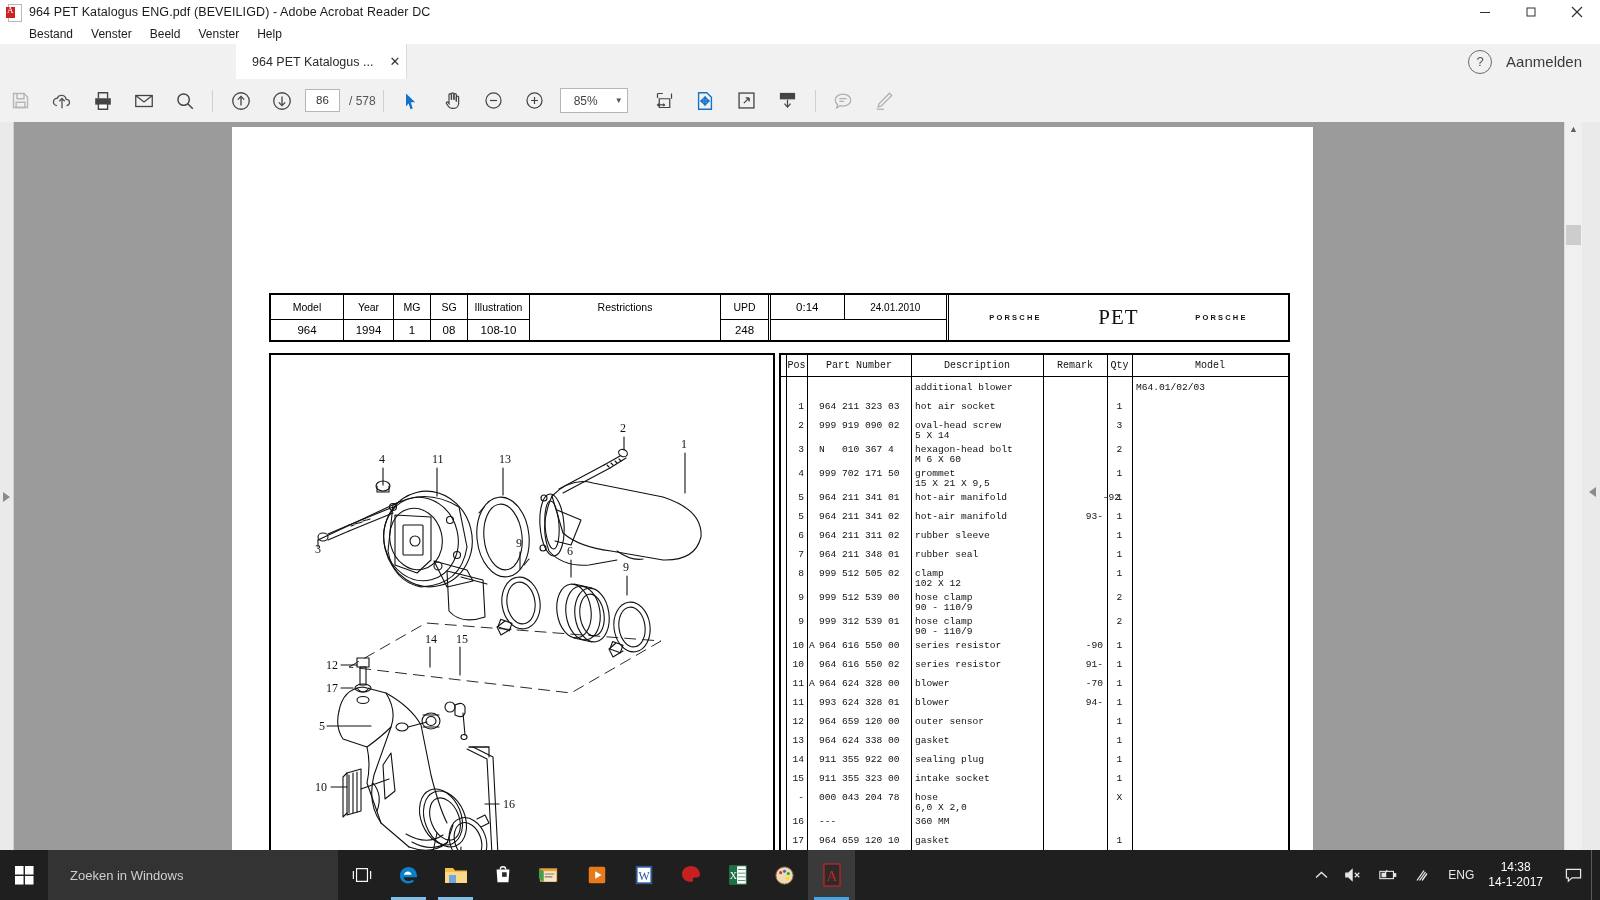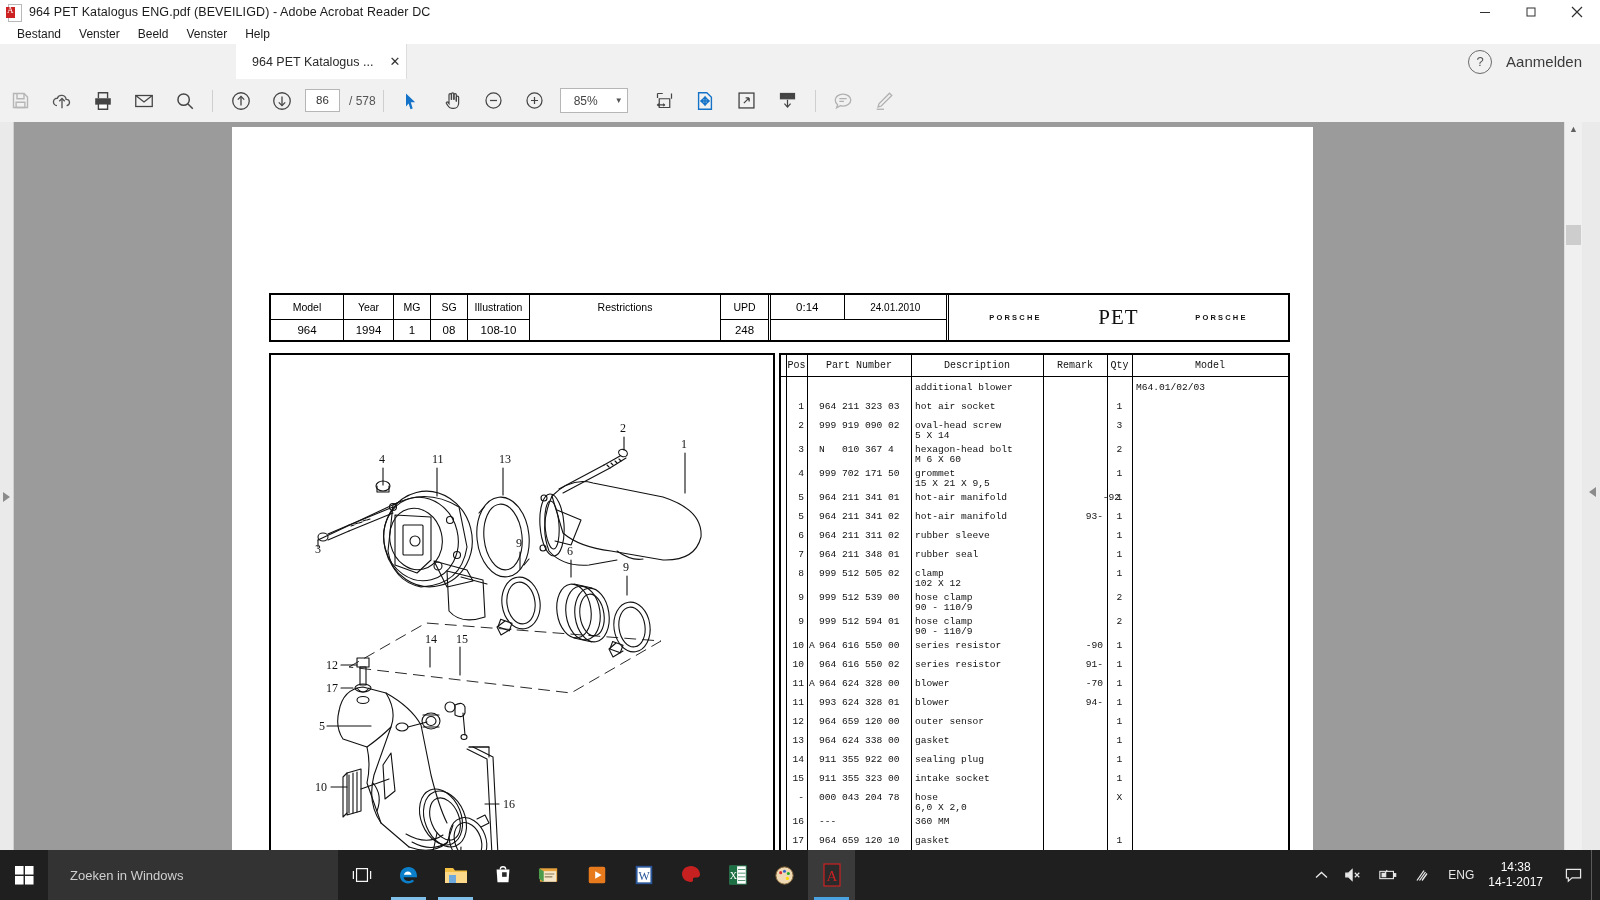--- a/index.html
+++ b/index.html
@@ -16,21 +16,21 @@
   .tb-icon{width:16px;height:16px;margin-left:6px;margin-right:7px;position:relative;flex:none;}
   .tb-icon .pg{position:absolute;left:2px;top:0;width:12px;height:16px;background:#ffffff;border:1px solid #b8b8b8;}
   .tb-icon .red{position:absolute;left:0px;top:3px;width:9px;height:11px;background:#cc2222;}
   .tb-icon .red:after{content:"A";position:absolute;left:1px;top:-2px;font-size:9px;color:#fff;font-family:"Liberation Serif",serif;}
   .tb-title{font-size:12.5px;color:#1b1b1b;letter-spacing:.1px;}
   .winbtns{position:absolute;right:0;top:0;height:24px;display:flex;}
   .winbtn{width:46px;height:24px;display:flex;align-items:center;justify-content:center;color:#303030;}
   .winbtn svg{display:block;}
 
   
-  .menubar{position:absolute;left:0;top:24px;width:1600px;height:20px;background:#ffffff;display:flex;align-items:center;padding-left:8px;box-sizing:border-box;}
+  .menubar{position:absolute;left:0;top:24px;width:1600px;height:20px;background:#ffffff;display:flex;align-items:center;padding-left:20px;box-sizing:border-box;}
   .menu-item{font-size:12px;color:#1b1b1b;padding:2px 9px;cursor:default;}
 
   
   .tabstrip{position:absolute;left:0;top:44px;width:1600px;height:35px;background:#f1f1f1;border-bottom:1px solid #dcdcdc;}
   .tab-home{position:absolute;left:0;top:0;height:35px;display:flex;align-items:center;background:#e9e9e9;}
   .tab-home .lbl{font-size:15px;color:#3b3b3b;padding:0 18px;line-height:35px;}
   .doc-tab{position:absolute;left:236px;top:0;width:170px;height:35px;background:#ffffff;display:flex;align-items:center;border-right:1px solid #dcdcdc;}
   .doc-tab .name{font-size:12.5px;color:#2a2a2a;padding-left:16px;flex:1;white-space:nowrap;overflow:hidden;}
   .doc-tab .x{width:22px;text-align:center;font-size:13px;color:#333;line-height:35px;}
   .signin{position:absolute;right:0;top:0;height:35px;display:flex;align-items:center;padding-right:18px;}
@@ -621,21 +621,21 @@
                 <div class="cell " style="left: 38px; width: 90px; top: 0px;">999 512 539 00</div>
                 <div class="cell " style="left: 134px; width: 126px; top: 0px;">hose clamp</div>
                 <div class="cell " style="left: 134px; width: 126px; top: 10px;">90 - 110/9</div>
                 <div class="cell c-rem" style="left: 262px; width: 60px; top: 0px;"></div>
                 <div class="cell c-qty" style="left: 326px; width: 25px; top: 0px;">2</div>
                 <div class="cell " style="left: 355px; width: 150px; top: 0px;"></div>
               </div>
               <div class="prow" style="top: 261px; height: 24px;">
                 <div class="cell c-pos" style="left: 4px; width: 19px; top: 0px;">9</div>
                 <div class="cell " style="left: 28px; width: 10px; top: 0px;"></div>
-                <div class="cell " style="left: 38px; width: 90px; top: 0px;">999 512 594 01</div>
+                <div class="cell " style="left: 38px; width: 90px; top: 0px;">999 312 539 01</div>
                 <div class="cell " style="left: 134px; width: 126px; top: 0px;">hose clamp</div>
                 <div class="cell " style="left: 134px; width: 126px; top: 10px;">90 - 110/9</div>
                 <div class="cell c-rem" style="left: 262px; width: 60px; top: 0px;"></div>
                 <div class="cell c-qty" style="left: 326px; width: 25px; top: 0px;">2</div>
                 <div class="cell " style="left: 355px; width: 150px; top: 0px;"></div>
               </div>
               <div class="prow" style="top: 285px; height: 19px;">
                 <div class="cell c-pos" style="left: 4px; width: 19px; top: 0px;">10</div>
                 <div class="cell " style="left: 28px; width: 10px; top: 0px;">A</div>
                 <div class="cell " style="left: 38px; width: 90px; top: 0px;">964 616 550 00</div>

